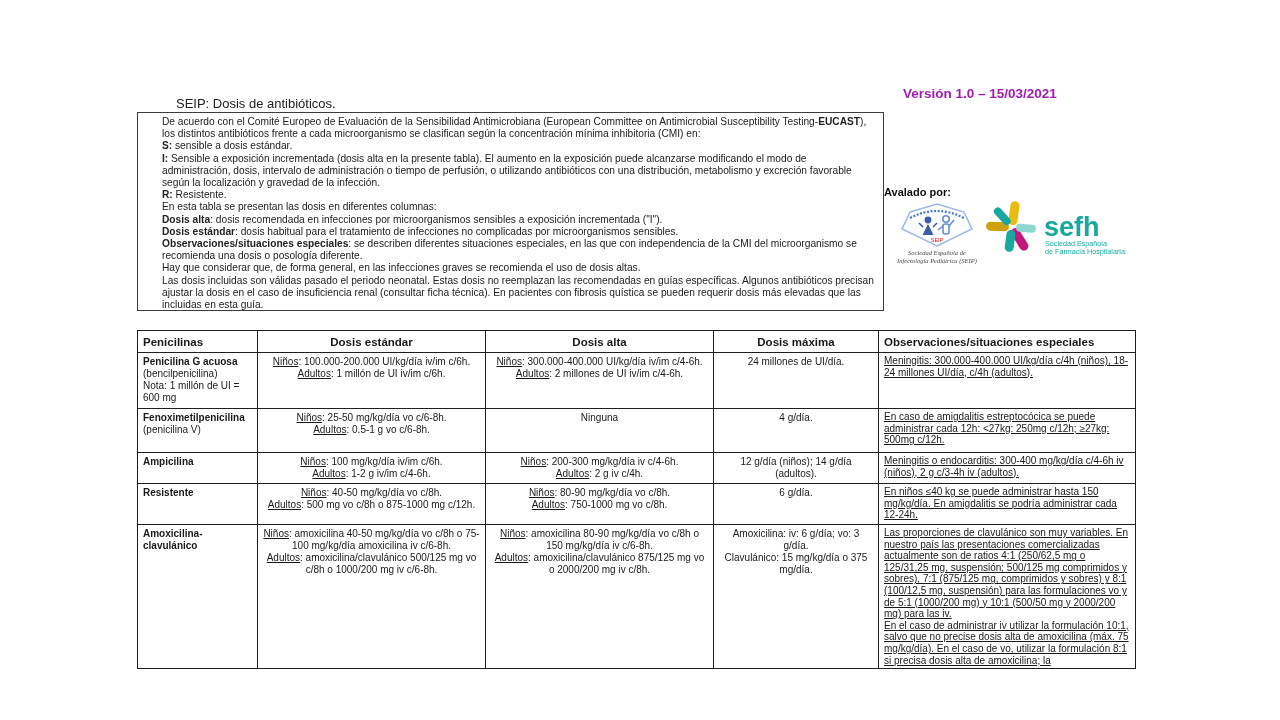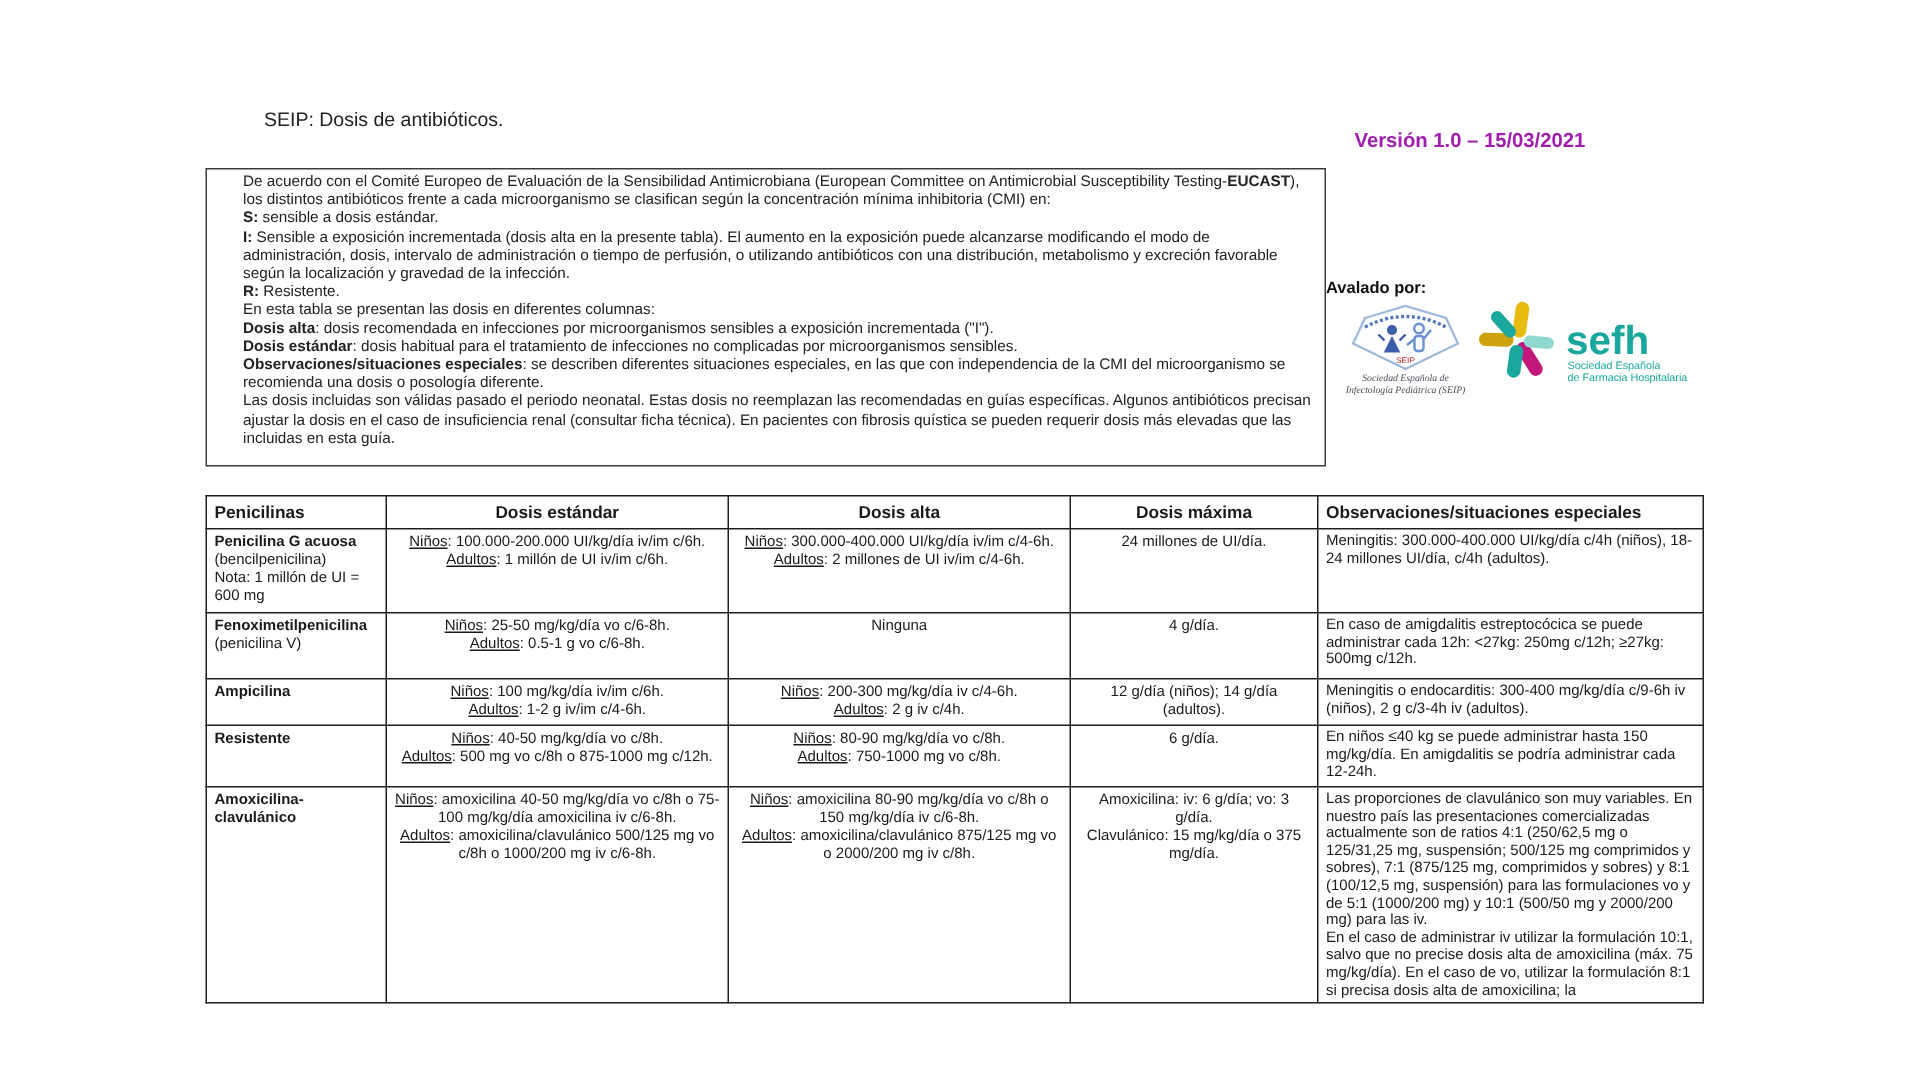--- a/index.html
+++ b/index.html
@@ -1,19 +1,19 @@
 <!DOCTYPE html>
 <html><head>
 <meta charset="utf-8">
 <style>
   * { margin:0; padding:0; box-sizing:border-box; }
   html,body { width:1280px; height:720px; background:#ffffff; overflow:hidden; }
   body { font-family:"Liberation Sans", sans-serif; color:#1c1c1c; position:relative; }
 
-  .page-title { position:absolute; left:176px; top:72px; font-size:13px; color:#222; }
+  .page-title { position:absolute; left:176px; top:96px; font-size:13px; color:#222; }
   .version    { position:absolute; left:903px; top:86px; font-size:13.5px; font-weight:700; color:#a21caf; }
 
   .intro-box  { position:absolute; left:137px; top:112px; width:747px; height:199px;
                 border:1.5px solid #3c3c3c; padding:3px 6px 2px 24px;
                 font-size:10.2px; line-height:12.2px; color:#222; }
   .intro-box p { margin:0; }
   .intro-box b { font-weight:700; }
 
   .avalado { position:absolute; left:884px; top:186px; font-size:11px; font-weight:700; color:#111; }
 
@@ -28,21 +28,21 @@
                      font-size:10px; line-height:12px; color:#1a1a1a; }
   .dose-table th, .dose-table td { border:1.5px solid #1f1f1f; vertical-align:top; }
   .dose-table th { height:22px; font-size:11.5px; font-weight:700; padding:3px 5px; vertical-align:middle; }
   .dose-table th.h-left { text-align:left; }
   .dose-table th.h-center { text-align:center; }
   .dose-table td { padding:3px 5px; }
   .dose-table td.c-name { font-weight:400; text-align:left; }
   .dose-table td.c-name .b { font-weight:700; }
   .dose-table td.c-dose { text-align:center; }
   .dose-table td.c-max  { text-align:center; }
-  .dose-table td.c-obs  { text-align:left; padding:2px 5px; line-height:11.6px; }
+  .dose-table td.c-obs  { text-align:left; padding:2px 5px; line-height:11.6px;text-decoration:underline; }
   .dose-table tbody tr:nth-child(1){ height:56px; }
   .dose-table tbody tr:nth-child(2){ height:44px; }
   .dose-table tbody tr:nth-child(3){ height:30px; }
   .dose-table tbody tr:nth-child(4){ height:41px; }
   .dose-table tbody tr:nth-child(5){ height:128px; }
   .u { text-decoration:underline;text-align:right; }
 </style>
 </head>
 <body>
 
@@ -51,20 +51,21 @@
 
 <div class="intro-box">
   <p><span>De acuerdo con el Comité Europeo de Evaluación de la Sensibilidad Antimicrobiana (European Committee on Antimicrobial Susceptibility Testing-</span><b>EUCAST</b><span>), los distintos antibióticos frente a cada microorganismo se clasifican según la concentración mínima inhibitoria (CMI) en:</span></p>
   <p><b>S:</b><span> sensible a dosis estándar.</span></p>
   <p><b>I:</b><span> Sensible a exposición incrementada (dosis alta en la presente tabla). El aumento en la exposición puede alcanzarse modificando el modo de administración, dosis, intervalo de administración o tiempo de perfusión, o utilizando antibióticos con una distribución, metabolismo y excreción favorable según la localización y gravedad de la infección.</span></p>
   <p><b>R:</b><span> Resistente.</span></p>
   <p>En esta tabla se presentan las dosis en diferentes columnas:</p>
   <p><b>Dosis alta</b><span>: dosis recomendada en infecciones por microorganismos sensibles a exposición incrementada ("I").</span></p>
   <p><b>Dosis estándar</b><span>: dosis habitual para el tratamiento de infecciones no complicadas por microorganismos sensibles.</span></p>
   <p><b>Observaciones/situaciones especiales</b><span>: se describen diferentes situaciones especiales, en las que con independencia de la CMI del microorganismo se recomienda una dosis o posología diferente.</span></p>
+  <p>Hay que considerar que, de forma general, en las infecciones graves se recomienda el uso de dosis altas.</p>
   <p>Las dosis incluidas son válidas pasado el periodo neonatal. Estas dosis no reemplazan las recomendadas en guías específicas. Algunos antibióticos precisan ajustar la dosis en el caso de insuficiencia renal (consultar ficha técnica). En pacientes con fibrosis quística se pueden requerir dosis más elevadas que las incluidas en esta guía.</p>
 </div>
 
 <div class="avalado">Avalado por:</div>
 
 <svg class="seip-logo" viewBox="0 0 78 46">
   <polygon points="12,10 39,2 66,10 74,27 39,44 4,27" fill="#fbfdff" stroke="#9db8dc" stroke-width="1.5"></polygon>
   <path d="M 12 16 Q 39 2 66 16" fill="none" stroke="#5577bb" stroke-width="2.2" stroke-dasharray="2 1.6"></path>
 
   <circle cx="30" cy="18" r="3.4" fill="#3b5ca8"></circle>
@@ -176,21 +177,21 @@
           <div><span class="u">Adultos</span>: 1-2 g iv/im c/4-6h.</div>
         </td>
         <td class="c-dose">
           <div><span class="u">Niños</span>: 200-300 mg/kg/día iv c/4-6h.</div>
           <div><span class="u">Adultos</span>: 2 g iv c/4h.</div>
         </td>
         <td class="c-max">
           <div>12 g/día (niños); 14 g/día (adultos).</div>
         </td>
         <td class="c-obs">
-          <div>Meningitis o endocarditis: 300-400 mg/kg/día c/9-6h iv (niños), 2 g c/3-4h iv (adultos).</div>
+          <div>Meningitis o endocarditis: 300-400 mg/kg/día c/4-6h iv (niños), 2 g c/3-4h iv (adultos).</div>
         </td>
       </tr>
       <tr>
         <td class="c-name">
           <div class="b">Resistente</div>
         </td>
         <td class="c-dose">
           <div><span class="u">Niños</span>: 40-50 mg/kg/día vo c/8h.</div>
           <div><span class="u">Adultos</span>: 500 mg vo c/8h o 875-1000 mg c/12h.</div>
         </td>

